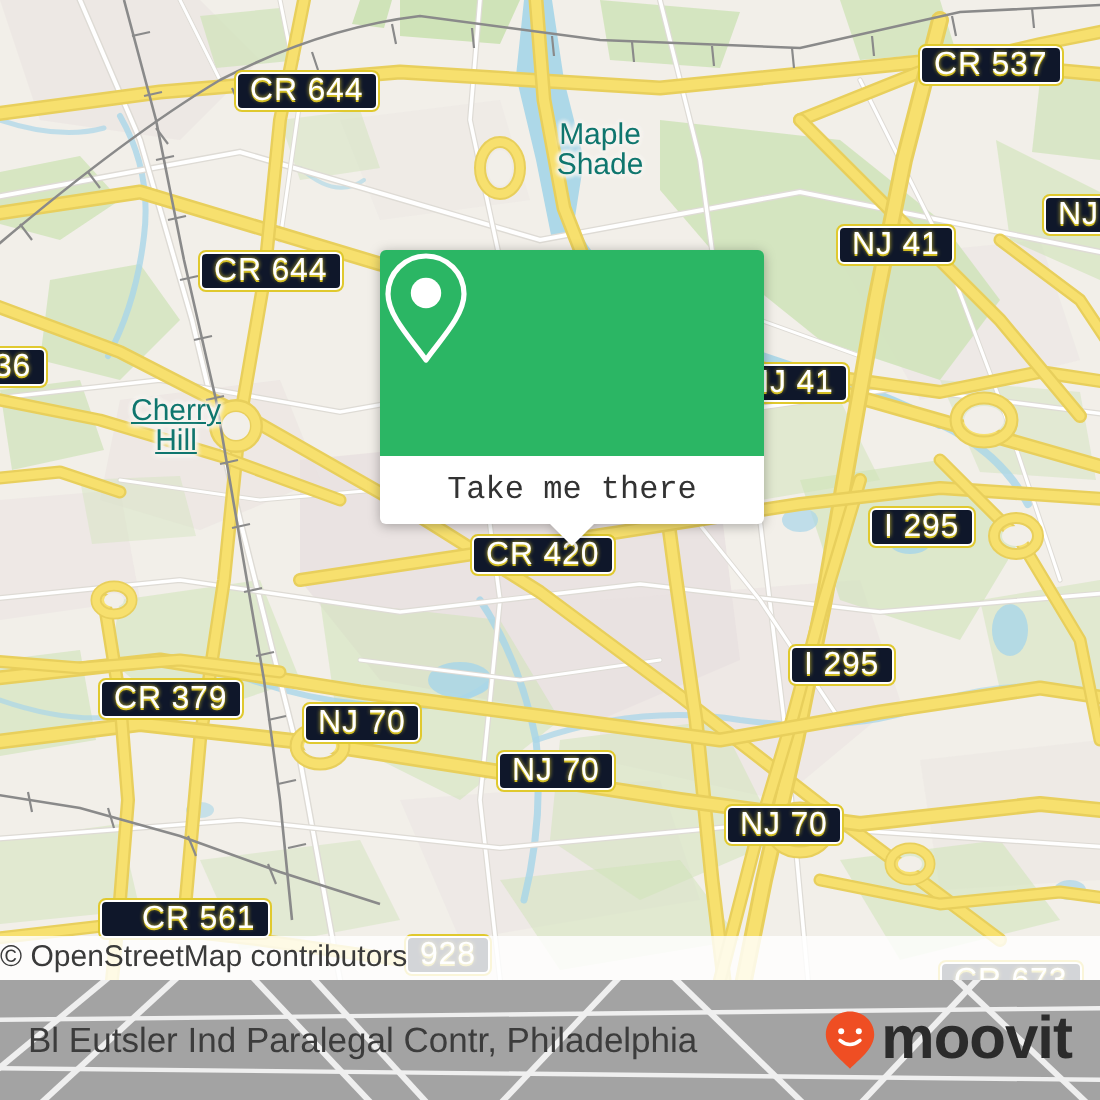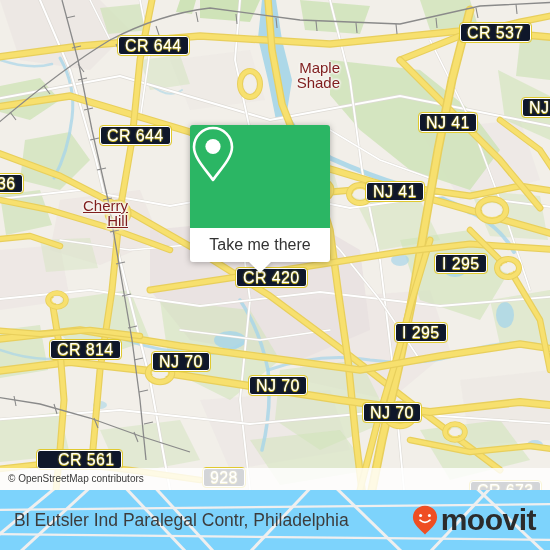--- a/index.html
+++ b/index.html
@@ -13,22 +13,22 @@
   
   .map{
     position:absolute;left:0;top:0;width:550px;height:490px;
     background:#f2efe9;overflow:hidden;
   }
   .map svg{position:absolute;left:0;top:0;}
 
   
   .place{
     position:absolute;
-    color:#7f1d1d;
-    text-align:right;
+    color:#0f766e;
+    text-align:center;
     line-height:1.02em;
     font-weight:400;
     text-shadow:
       0 0 3px #f7f5f1, 0 0 3px #f7f5f1, 0 0 2px #f7f5f1,
       1px 0 2px #f7f5f1, -1px 0 2px #f7f5f1,
       0 1px 2px #f7f5f1, 0 -1px 2px #f7f5f1;
     white-space:pre;
     pointer-events:none;
   }
 
@@ -49,30 +49,31 @@
     text-align:center;
     white-space:nowrap;
     box-sizing:content-box;
     text-shadow:0 0 2px #d9c52b,0 1px 0 #d2bd24;
   }
 
   
   .attrib{
     position:absolute;left:0;bottom:0;width:550px;height:22px;
     background:rgba(255,255,255,.82);
-    color:#3a3a3a;font-size:10px;line-height:22px;
-    padding-left:8px;box-sizing:border-box;
+    color:#3a3a3a;font-size:15px;line-height:22px;
+    padding-left:0;box-sizing:border-box;
     z-index:40;
   }
 
   
   .popup{
-    position:absolute;left:190px;top:125px;width:140px;
+    position:absolute;left:190px;top:125px;width:192px;
     z-index:60;
     filter:drop-shadow(0 1px 3px rgba(0,0,0,.30));
+    font-family:Liberation Mono, monospace;
   }
   .popup-head{
     background:#2bb664;height:103px;
     border-radius:3px 3px 0 0;
     display:flex;align-items:center;justify-content:center;
   }
   .popup-pin{width:46px;height:58px;display:block;}
   .popup-foot{
     background:#ffffff;height:34px;
     border-radius:0 0 3px 3px;
@@ -83,21 +84,21 @@
     position:absolute;left:50%;top:137px;margin-left:-11px;
     width:0;height:0;
     border-left:11px solid transparent;
     border-right:11px solid transparent;
     border-top:11px solid #ffffff;
   }
 
   
   .footer{
     position:absolute;left:0;top:490px;width:550px;height:60px;
-    background:#7dd3fc;overflow:hidden;
+    background:#a3a3a3;overflow:hidden;
   }
   .footer .wm{position:absolute;left:0;top:0;opacity:1;}
   .footer-title{
     position:absolute;left:14px;top:0;height:60px;
     display:flex;align-items:center;
     color:#3c3c3c;font-size:17.5px;
     white-space:nowrap;
   }
   .brand{
     position:absolute;right:14px;top:0;height:60px;
@@ -393,25 +394,25 @@
     <div class="shield" style="left:118px;top:36px;">CR 644</div>
     <div class="shield" style="left:460px;top:23px;">CR 537</div>
     <div class="shield" style="left:100px;top:126px;">CR 644</div>
     <div class="shield" style="left:419px;top:113px;">NJ 41</div>
     <div class="shield" style="left:522px;top:98px;">NJ 3</div>
     <div class="shield" style="left:-10px;top:174px;">36</div>
     <div class="shield" style="left:366px;top:182px;">NJ 41</div>
     <div class="shield" style="left:435px;top:254px;">I 295</div>
     <div class="shield" style="left:236px;top:268px;">CR 420</div>
     <div class="shield" style="left:395px;top:323px;">I 295</div>
-    <div class="shield" style="left:50px;top:340px;">CR 814</div>
+    <div class="shield" style="left:50px;top:340px;">CR 379</div>
     <div class="shield" style="left:152px;top:352px;">NJ 70</div>
     <div class="shield" style="left:249px;top:376px;">NJ 70</div>
     <div class="shield" style="left:363px;top:403px;">NJ 70</div>
-    <div class="shield" style="left:37px;top:450px;padding-left:20px;">CR 561</div>
+    <div class="shield" style="left:50px;top:450px;padding-left:20px;">CR 561</div>
     <div class="shield" style="left:203px;top:468px;">928</div>
     <div class="shield" style="left:470px;top:481px;">CR 673</div>
 
     <div class="popup">
       <div class="popup-head">
         <svg class="popup-pin" viewBox="0 0 46 58">
           <path d="M23 3 C12.5 3 4 11.5 4 22 C4 33 16 45 23 55 C30 45 42 33 42 22 C42 11.5 33.5 3 23 3 Z" fill="none" stroke="#ffffff" stroke-width="2.6" stroke-linejoin="round"></path>
           <circle cx="23" cy="21.5" r="7.6" fill="#ffffff"></circle>
         </svg>
       </div>

